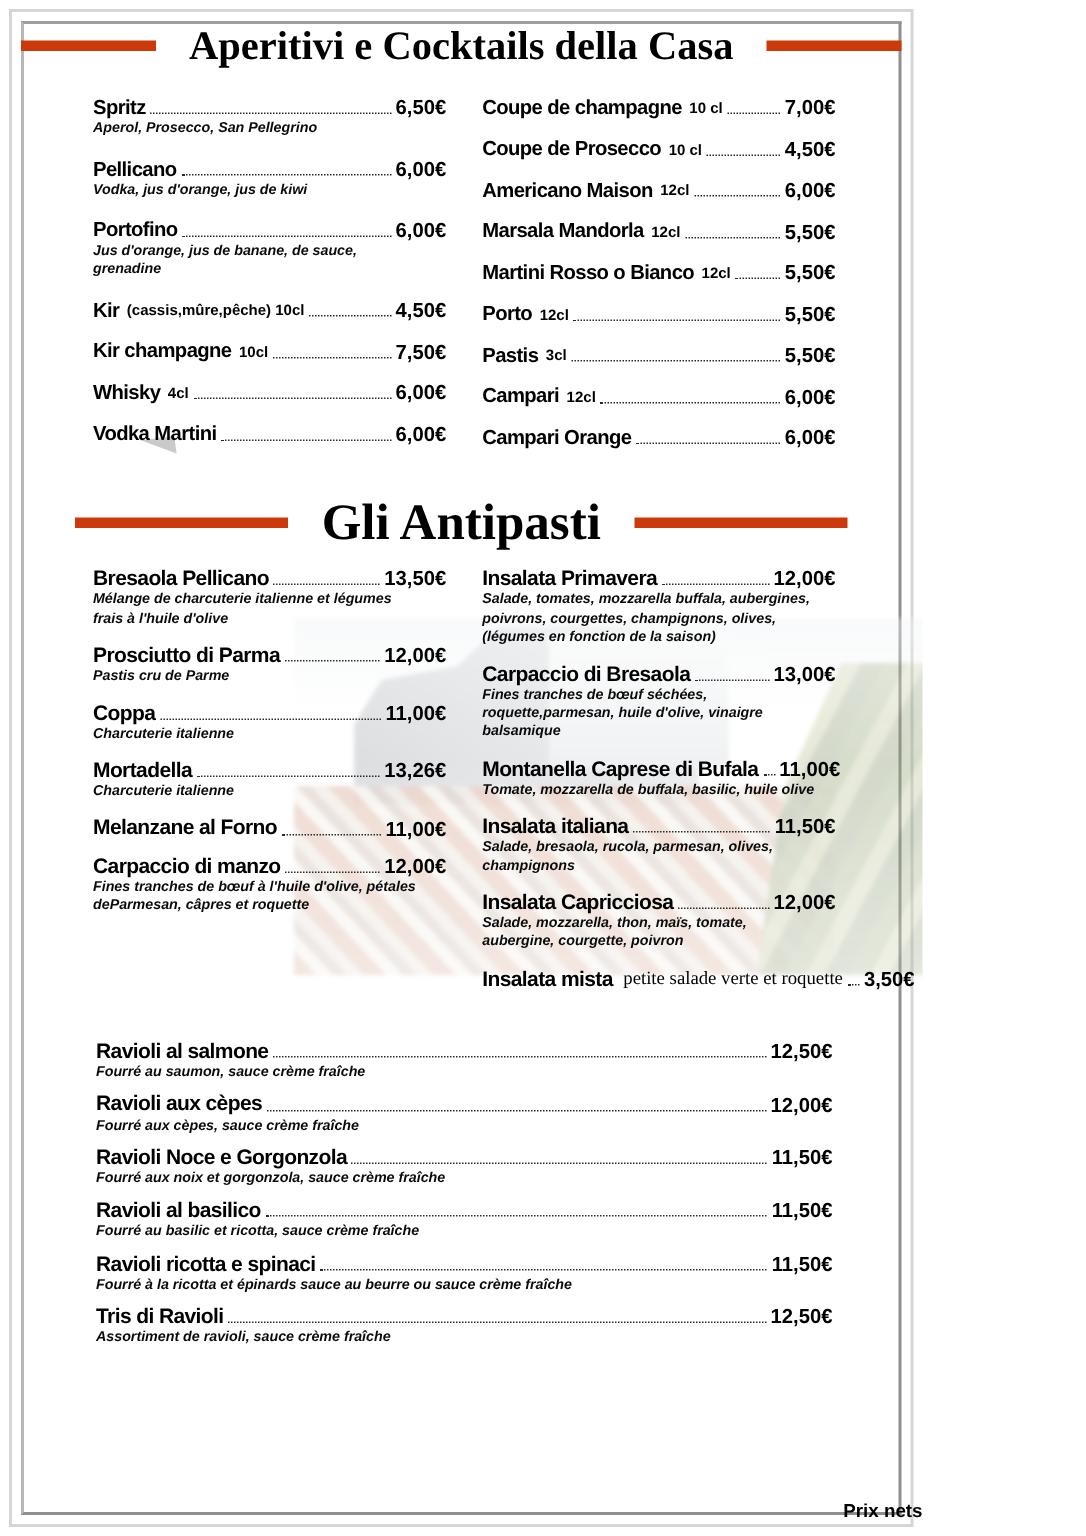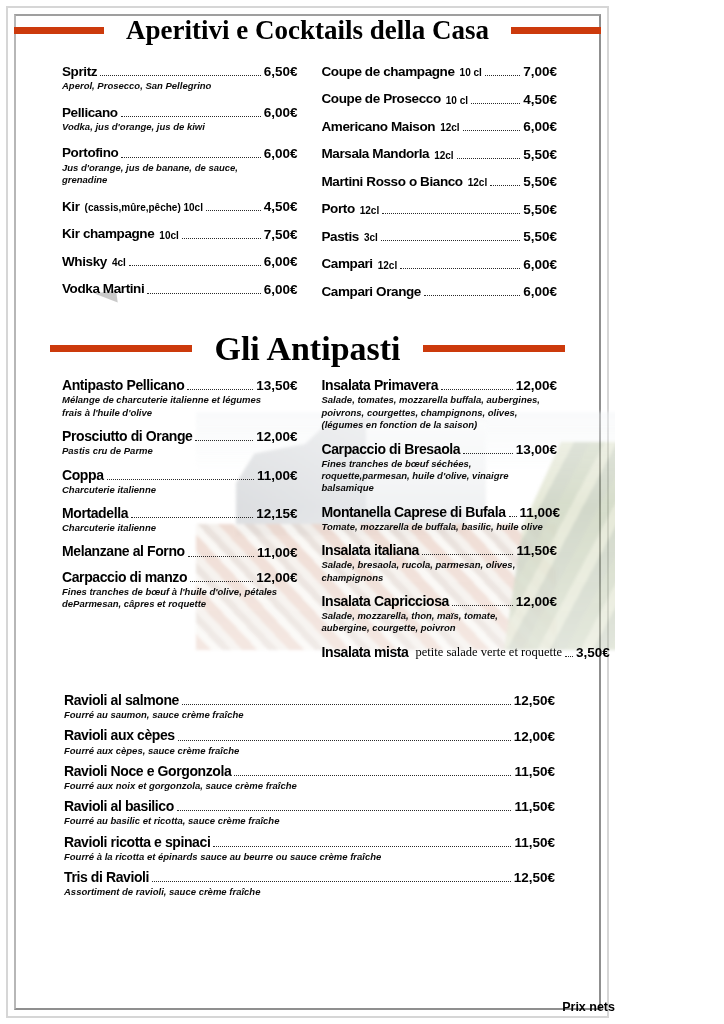--- a/index.html
+++ b/index.html
@@ -260,47 +260,47 @@
   <div class="section sec-1">
     <div class="sec-header">
       <span class="dash"></span>
       <h1 class="sec-title">Gli Antipasti</h1>
       <span class="dash"></span>
     </div>
     <div class="cols">
         <div class="col">
           <div class="item">
             <div class="row">
-              <span class="nm">Antipasto Pellicano</span>
+              <span class="nm">Bresaola Pellicano</span>
               <span class="leader"></span>
               <span class="pr">13,50€</span>
             </div>
             <div class="desc">Mélange de charcuterie italienne et légumes frais à l'huile d'olive</div>
           </div>
           <div class="item">
             <div class="row">
-              <span class="nm">Prosciutto di Orange</span>
+              <span class="nm">Prosciutto di Parma</span>
               <span class="leader"></span>
               <span class="pr">12,00€</span>
             </div>
             <div class="desc">Pastis cru de Parme</div>
           </div>
           <div class="item">
             <div class="row">
               <span class="nm">Coppa</span>
               <span class="leader"></span>
               <span class="pr">11,00€</span>
             </div>
             <div class="desc">Charcuterie italienne</div>
           </div>
           <div class="item">
             <div class="row">
               <span class="nm">Mortadella</span>
               <span class="leader"></span>
-              <span class="pr">12,15€</span>
+              <span class="pr">13,26€</span>
             </div>
             <div class="desc">Charcuterie italienne</div>
           </div>
           <div class="item">
             <div class="row">
               <span class="nm">Melanzane al Forno</span>
               <span class="leader"></span>
               <span class="pr">11,00€</span>
             </div>
           </div>

